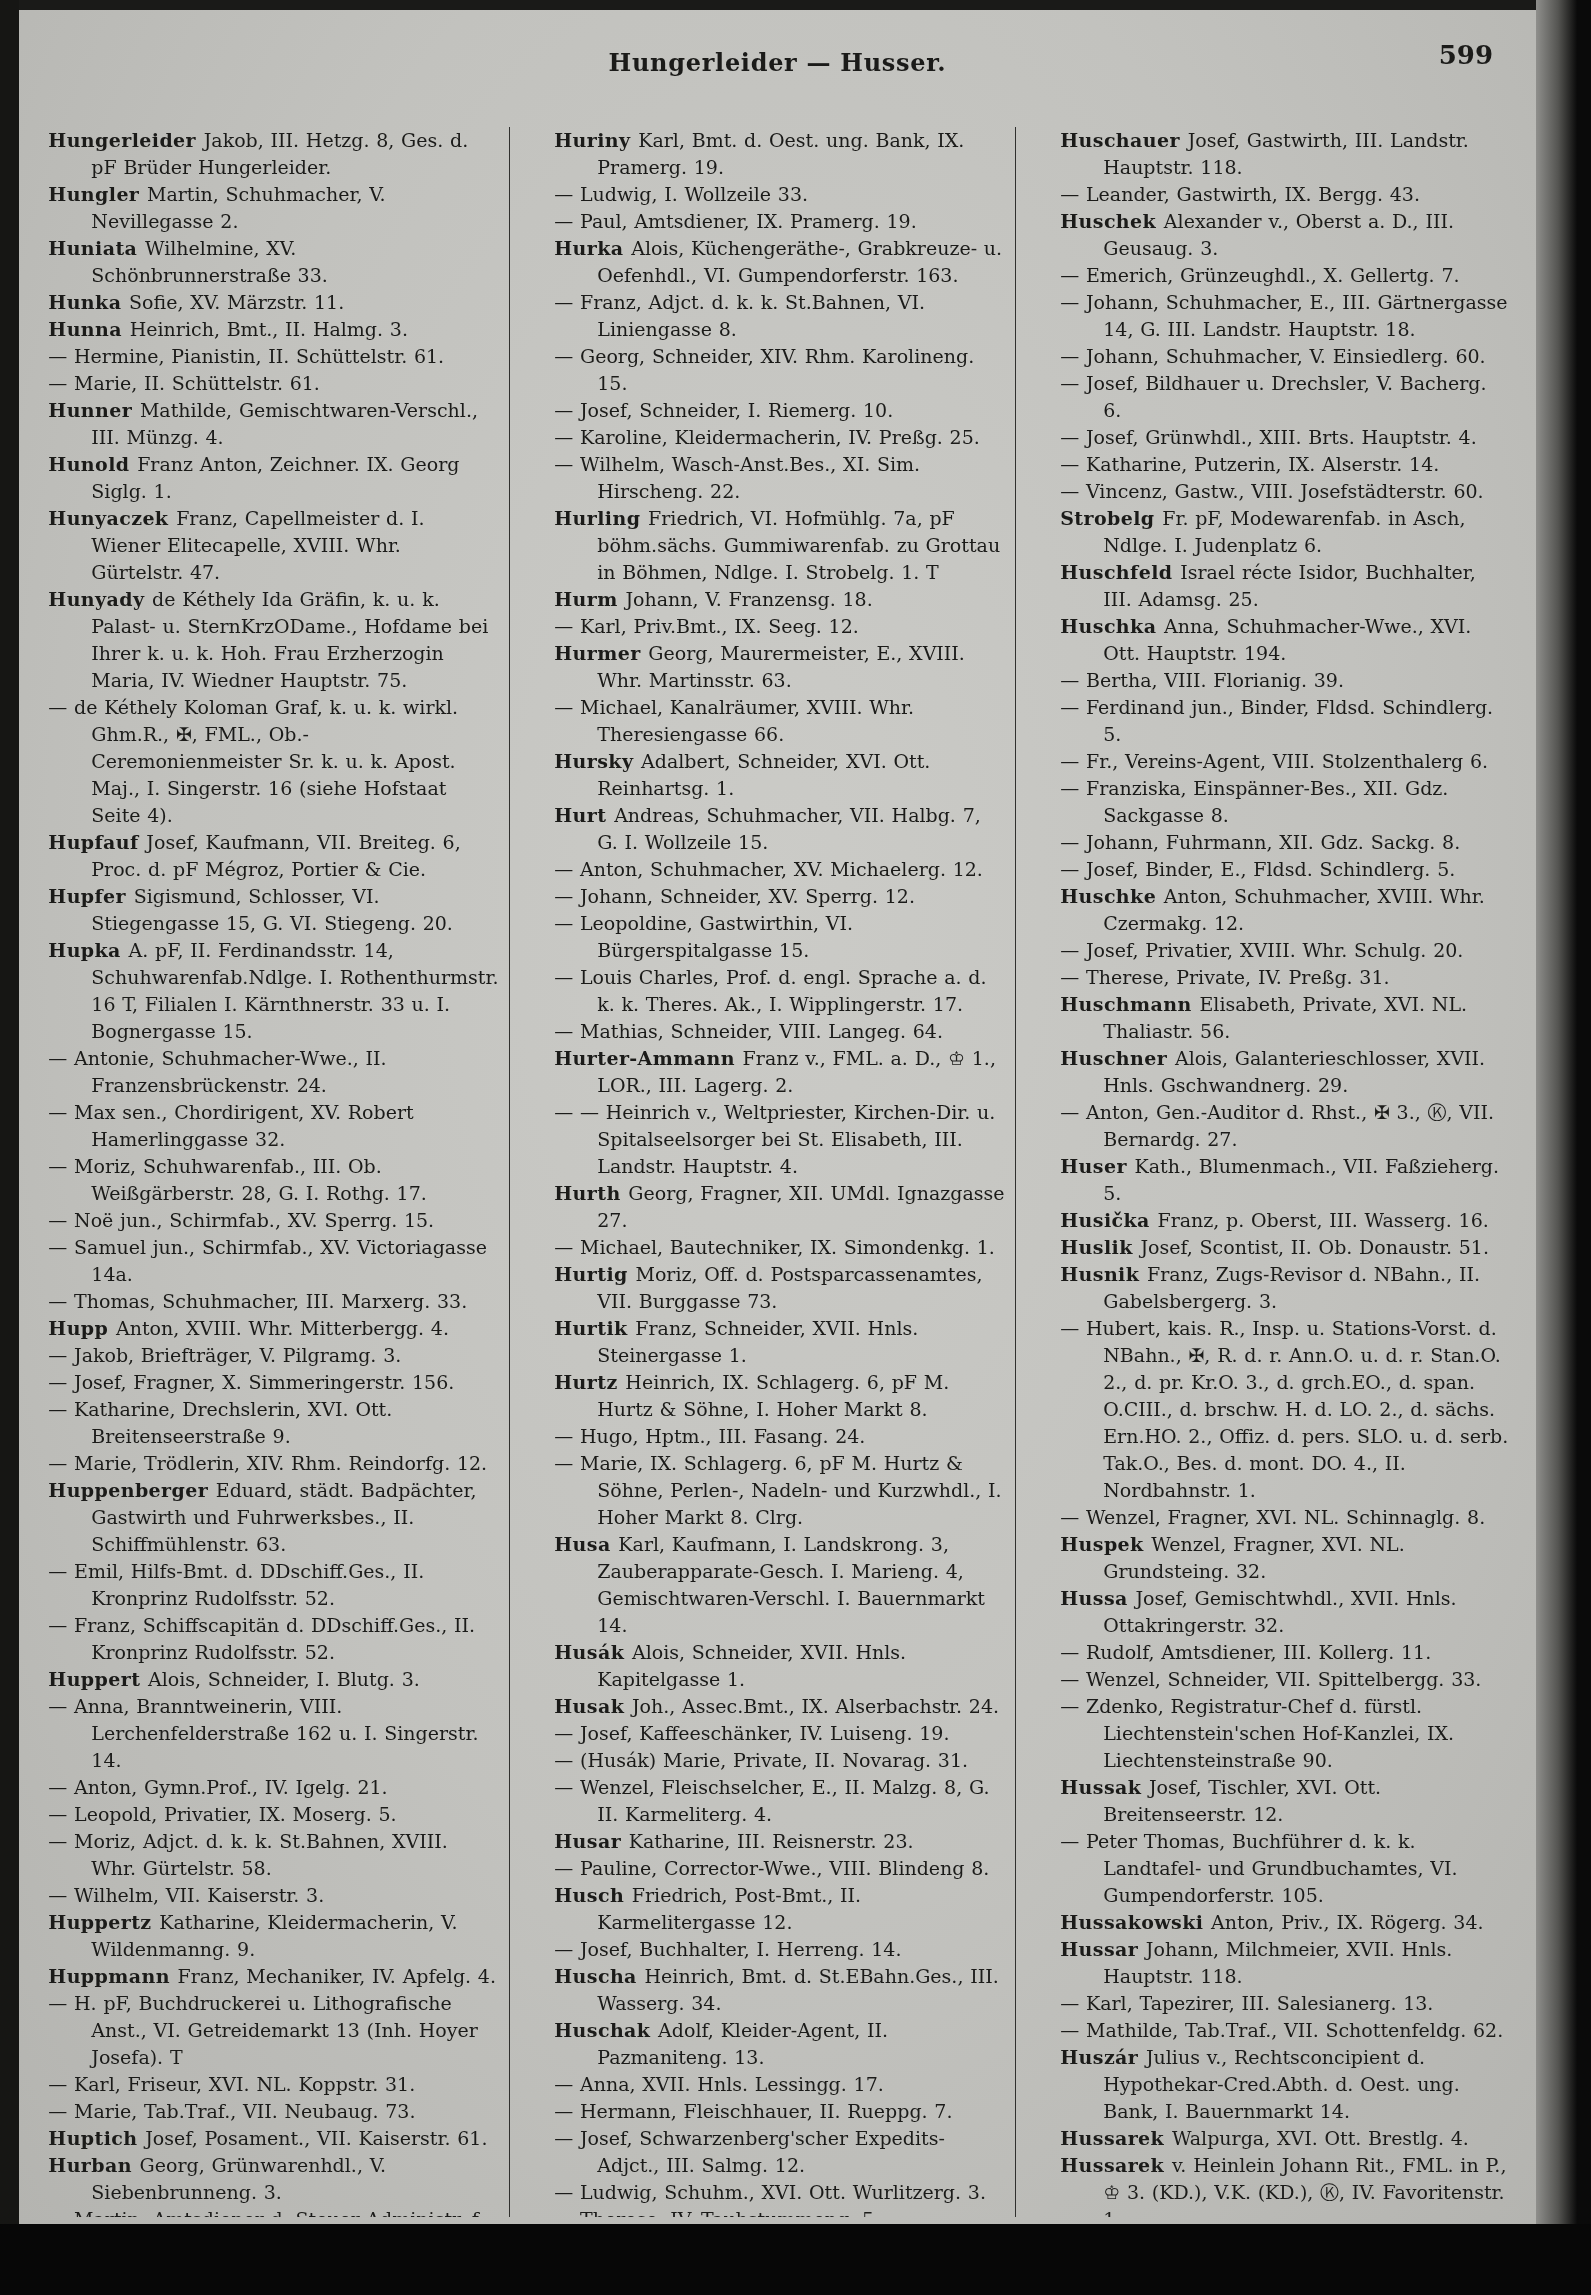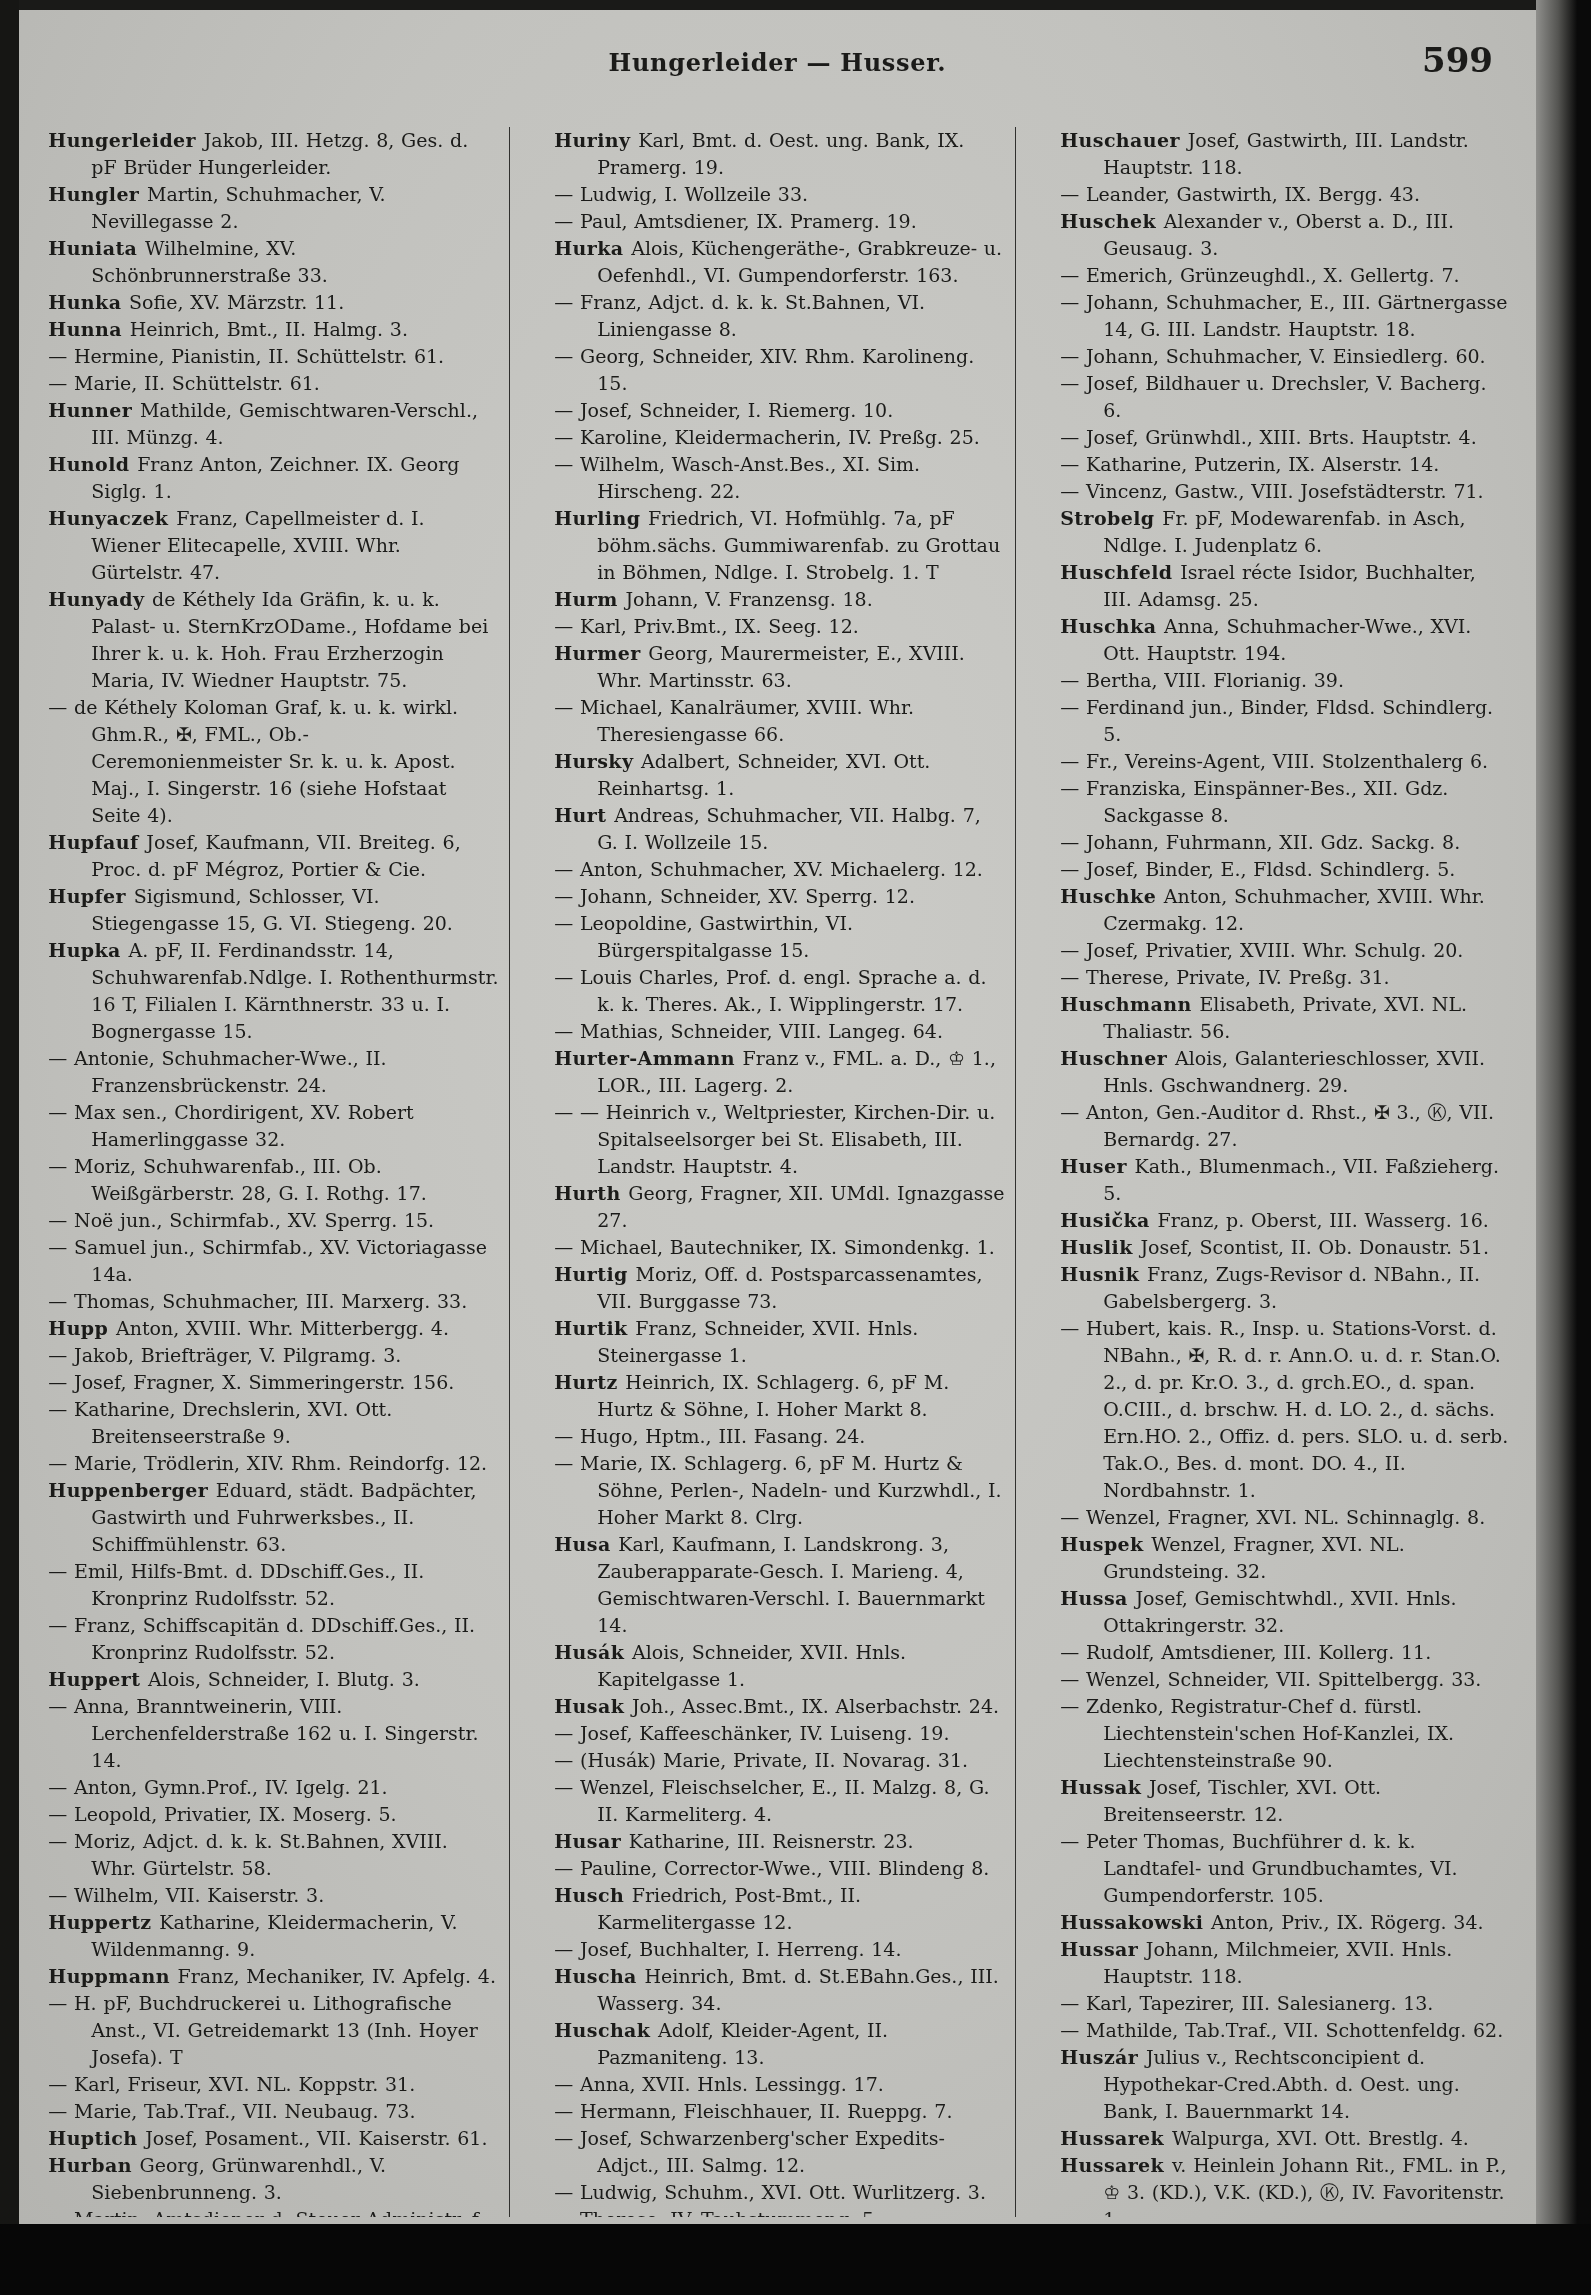--- a/index.html
+++ b/index.html
@@ -18,21 +18,21 @@
     position:absolute;left:19px;top:10.3px;right:55px;bottom:71px;
     background:radial-gradient(ellipse at 50% 40%, #cbcbc7 0%, #c2c2be 55%, #b4b4b0 100%);
     color:#1b1b19;
   }
   .page-header{position:relative;height:111px;}
   .page-title{
     position:absolute;left:0;right:0;top:38px;text-align:center;
     font-size:24px;font-weight:bold;letter-spacing:0.7px;
   }
   .page-number{
-    position:absolute;right:43px;top:29.6px;font-size:34px;font-weight:bold;
+    position:absolute;right:43px;top:29.6px;font-size:26px;font-weight:bold;
   }
   .columns{
     position:absolute;left:19px;right:14.8px;top:117px;bottom:7.4px;
     display:flex;overflow:hidden;justify-content:center;
   }
   .column{flex:1 1 0;padding:0 10.3px;overflow:hidden;}
   .column + .column{border-left:1.5px solid #30302e;padding-left:44px;}
   .entry{
     margin:0;font-size:19px;line-height:27px;
     padding-left:43px;text-indent:-43px;
@@ -153,21 +153,21 @@
     <div class="column">
         <p class="entry"><b>Huschauer </b>Josef, Gastwirth, III. Landstr. Hauptstr. 118.</p>
         <p class="entry">— Leander, Gastwirth, IX. Bergg. 43.</p>
         <p class="entry"><b>Huschek </b>Alexander v., Oberst a. D., III. Geusaug. 3.</p>
         <p class="entry">— Emerich, Grünzeughdl., X. Gellertg. 7.</p>
         <p class="entry">— Johann, Schuhmacher, E., III. Gärtnergasse 14, G. III. Landstr. Hauptstr. 18.</p>
         <p class="entry">— Johann, Schuhmacher, V. Einsiedlerg. 60.</p>
         <p class="entry">— Josef, Bildhauer u. Drechsler, V. Bacherg. 6.</p>
         <p class="entry">— Josef, Grünwhdl., XIII. Brts. Hauptstr. 4.</p>
         <p class="entry">— Katharine, Putzerin, IX. Alserstr. 14.</p>
-        <p class="entry">— Vincenz, Gastw., VIII. Josefstädterstr. 71.</p>
+        <p class="entry">— Vincenz, Gastw., VIII. Josefstädterstr. 60.</p>
         <p class="entry"><b>Strobelg </b>Fr. pF, Modewarenfab. in Asch, Ndlge. I. Judenplatz 6.</p>
         <p class="entry"><b>Huschfeld </b>Israel récte Isidor, Buchhalter, III. Adamsg. 25.</p>
         <p class="entry"><b>Huschka </b>Anna, Schuhmacher-Wwe., XVI. Ott. Hauptstr. 194.</p>
         <p class="entry">— Bertha, VIII. Florianig. 39.</p>
         <p class="entry">— Ferdinand jun., Binder, Fldsd. Schindlerg. 5.</p>
         <p class="entry">— Fr., Vereins-Agent, VIII. Stolzenthalerg 6.</p>
         <p class="entry">— Franziska, Einspänner-Bes., XII. Gdz. Sackgasse 8.</p>
         <p class="entry">— Johann, Fuhrmann, XII. Gdz. Sackg. 8.</p>
         <p class="entry">— Josef, Binder, E., Fldsd. Schindlerg. 5.</p>
         <p class="entry"><b>Huschke </b>Anton, Schuhmacher, XVIII. Whr. Czermakg. 12.</p>

